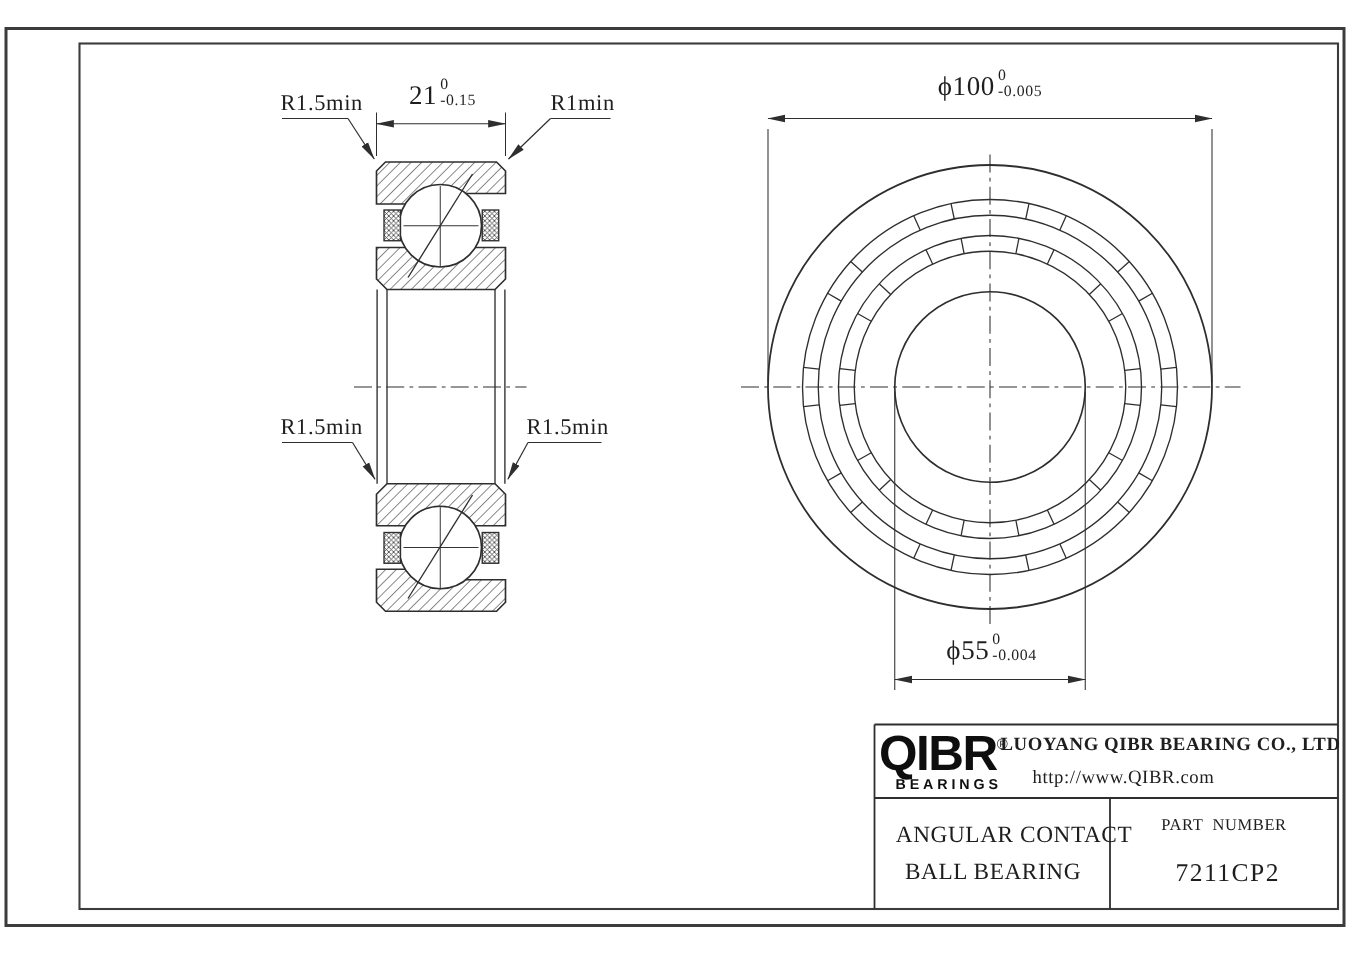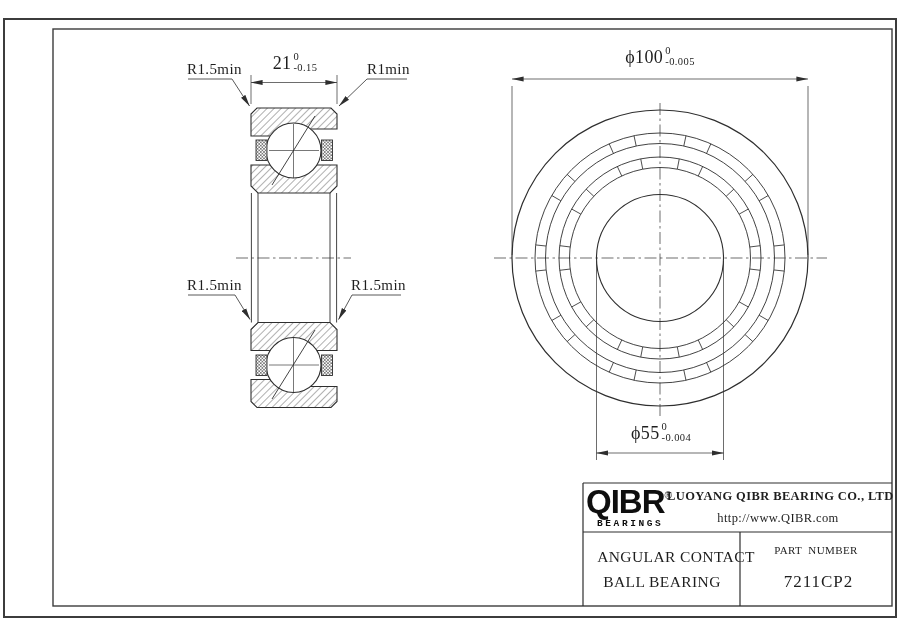--- a/index.html
+++ b/index.html
@@ -9,21 +9,21 @@
   .txt{position:absolute;white-space:nowrap;}
   .cad{font-family:"Liberation Serif",serif;color:#1e1e1e;letter-spacing:.4px;}
   .rlabel{font-size:15px;}
   .dimbox{display:flex;align-items:center;justify-content:center;}
   .dim-main{font-size:18px;line-height:1;}
   .tol{display:flex;flex-direction:column;margin-left:2px;font-size:10.5px;line-height:10.5px;text-align:left;}
   .center{text-align:center;}
   .logo-main{font-family:"Liberation Sans",sans-serif;font-weight:800;font-size:33px;
              letter-spacing:-1px;color:#0e0e0e;line-height:1;}
   .logo-reg{font-family:"Liberation Sans",sans-serif;font-weight:400;font-size:10px;vertical-align:14px;letter-spacing:0;}
-  .logo-sub{font-family:Liberation Mono, monospace;font-weight:700;font-size:9.5px;
+  .logo-sub{font-family:Liberation Sans, sans-serif;font-weight:700;font-size:9.5px;
             letter-spacing:2.6px;color:#0e0e0e;}
   .tb-company{font-size:12.5px;}
   .tb-url{font-size:12.5px;}
   .tb-product{font-size:15.5px;}
   .tb-partlabel{font-size:11px;white-space:pre;}
   .tb-partnum{font-size:17px;letter-spacing:1px;}
 </style>
 </head>
 <body>
 
@@ -215,20 +215,20 @@
       <span>-0.004</span>
     </span>
   </div>
 
   <div>
     <div class="txt" style="left:586px;top:485px;text-align:right;">
       <span class="logo-main">QIBR</span><span class="logo-reg">®</span>
     </div>
     <div class="txt logo-sub" style="left:597px;top:518px;">BEARINGS</div>
     <div class="txt cad tb-company center" style="left:667px;top:489px;width:222px;font-weight:bold;">LUOYANG QIBR BEARING CO., LTD</div>
-    <div class="txt cad tb-url center" style="left:667px;top:511px;width:222px;">http://www.QIBR.com</div>
+    <div class="txt cad tb-url center" style="left:638px;top:511px;width:222px;">http://www.QIBR.com</div>
     <div class="txt cad tb-product center" style="left:584px;top:548px;width:184px;">ANGULAR CONTACT</div>
     <div class="txt cad tb-product center" style="left:584px;top:573px;width:156px;">BALL BEARING</div>
     <div class="txt cad tb-partlabel center" style="left:741px;top:544px;width:150px;">PART  NUMBER</div>
     <div class="txt cad tb-partnum center" style="left:741px;top:572px;width:155px;">7211CP2</div>
   </div>
 
 </div>
 
 </body></html>

